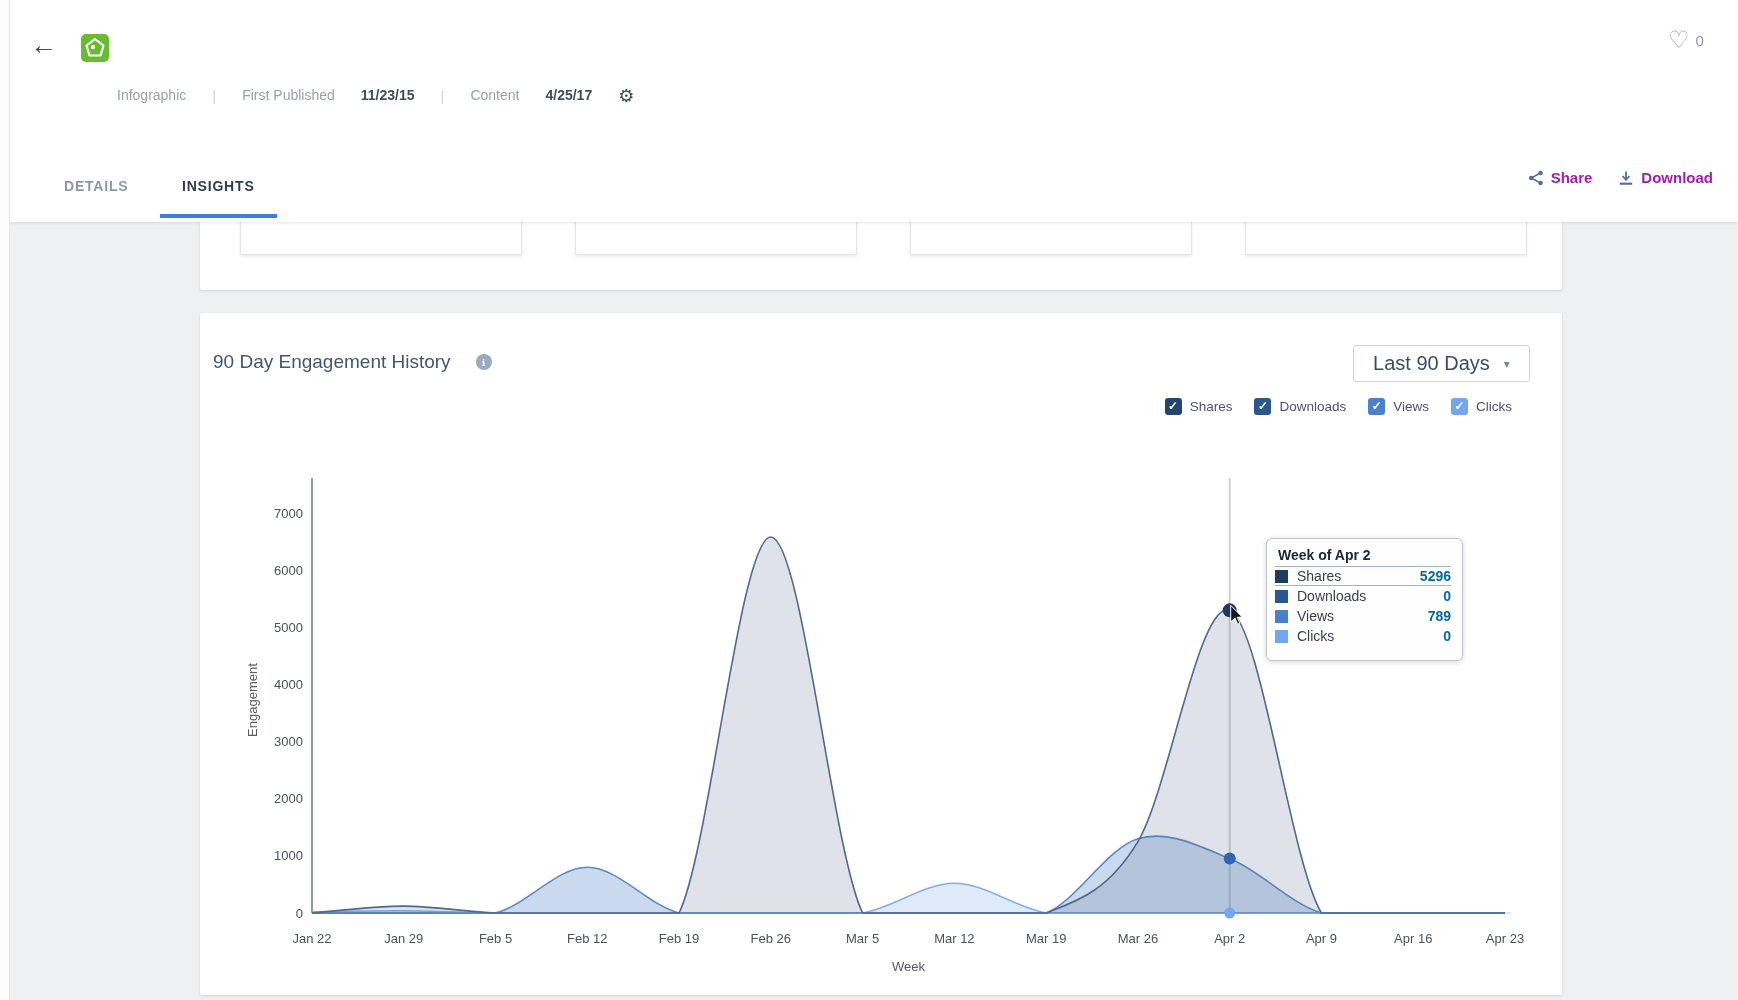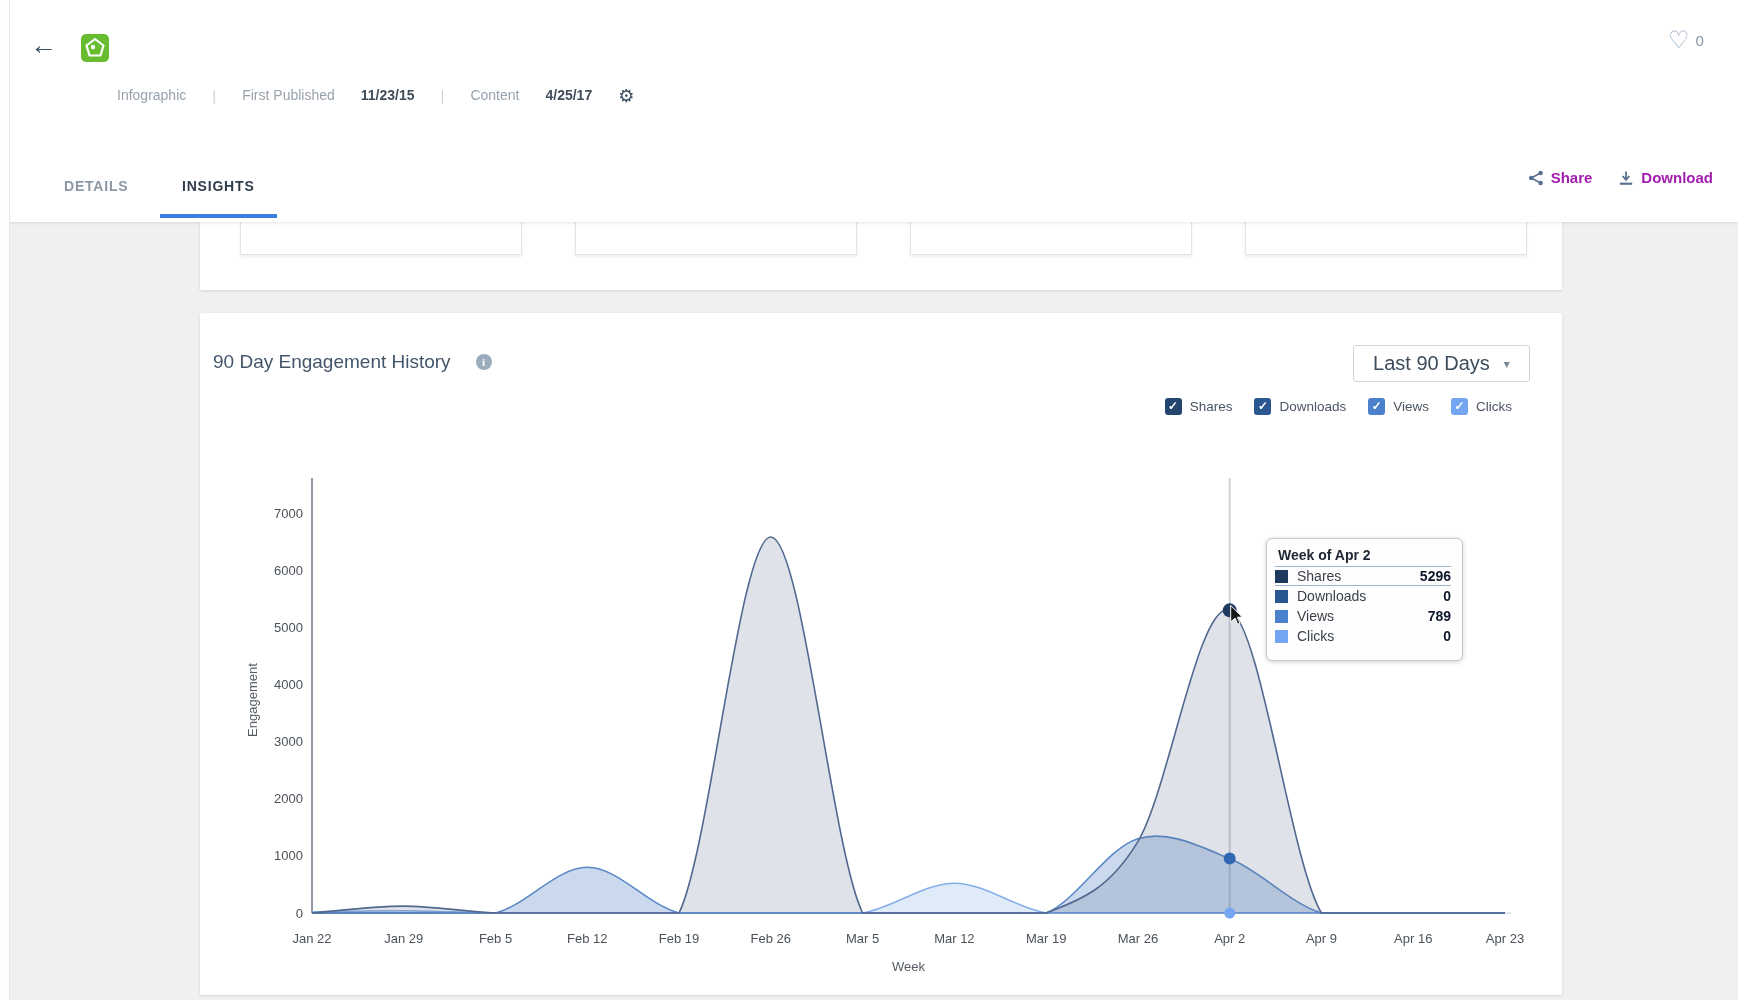--- a/index.html
+++ b/index.html
@@ -66,21 +66,21 @@
 
   
   .tooltip { position:absolute; left:1066px; top:225px; width:197px; height:123px;
     background:#fefefe; border:1px solid #c3c7cc; border-radius:6px;
     box-shadow:0 1px 5px rgba(0,0,0,0.18); z-index:5; padding:8px 11px 6px 8px; }
   .tt-title { font-size:14px; font-weight:700; color:#1d2733; margin-left:3px; margin-bottom:3px; }
   .tt-row { display:flex; align-items:center; gap:9px; height:20px; }
   .tt-row.hl { border-top:1px solid #9fb4cf; border-bottom:1px solid #9fb4cf; }
   .tt-swatch { width:13px; height:13px; flex:0 0 13px; }
   .tt-label { flex:1; font-size:14px; color:#3a414a; }
-  .tt-value { font-size:14px; font-weight:700; color:#0f172a; }
+  .tt-value { font-size:14px; font-weight:700; color:#0369a1; }
 </style>
 </head>
 <body>
 
 <div class="left-strip"></div>
 
 <div class="header">
   <div class="back-arrow">←</div>
   <svg class="asset-icon" viewBox="0 0 28 28">
     <rect x="0" y="0" width="28" height="28" rx="5" fill="#67bd2f"></rect>

